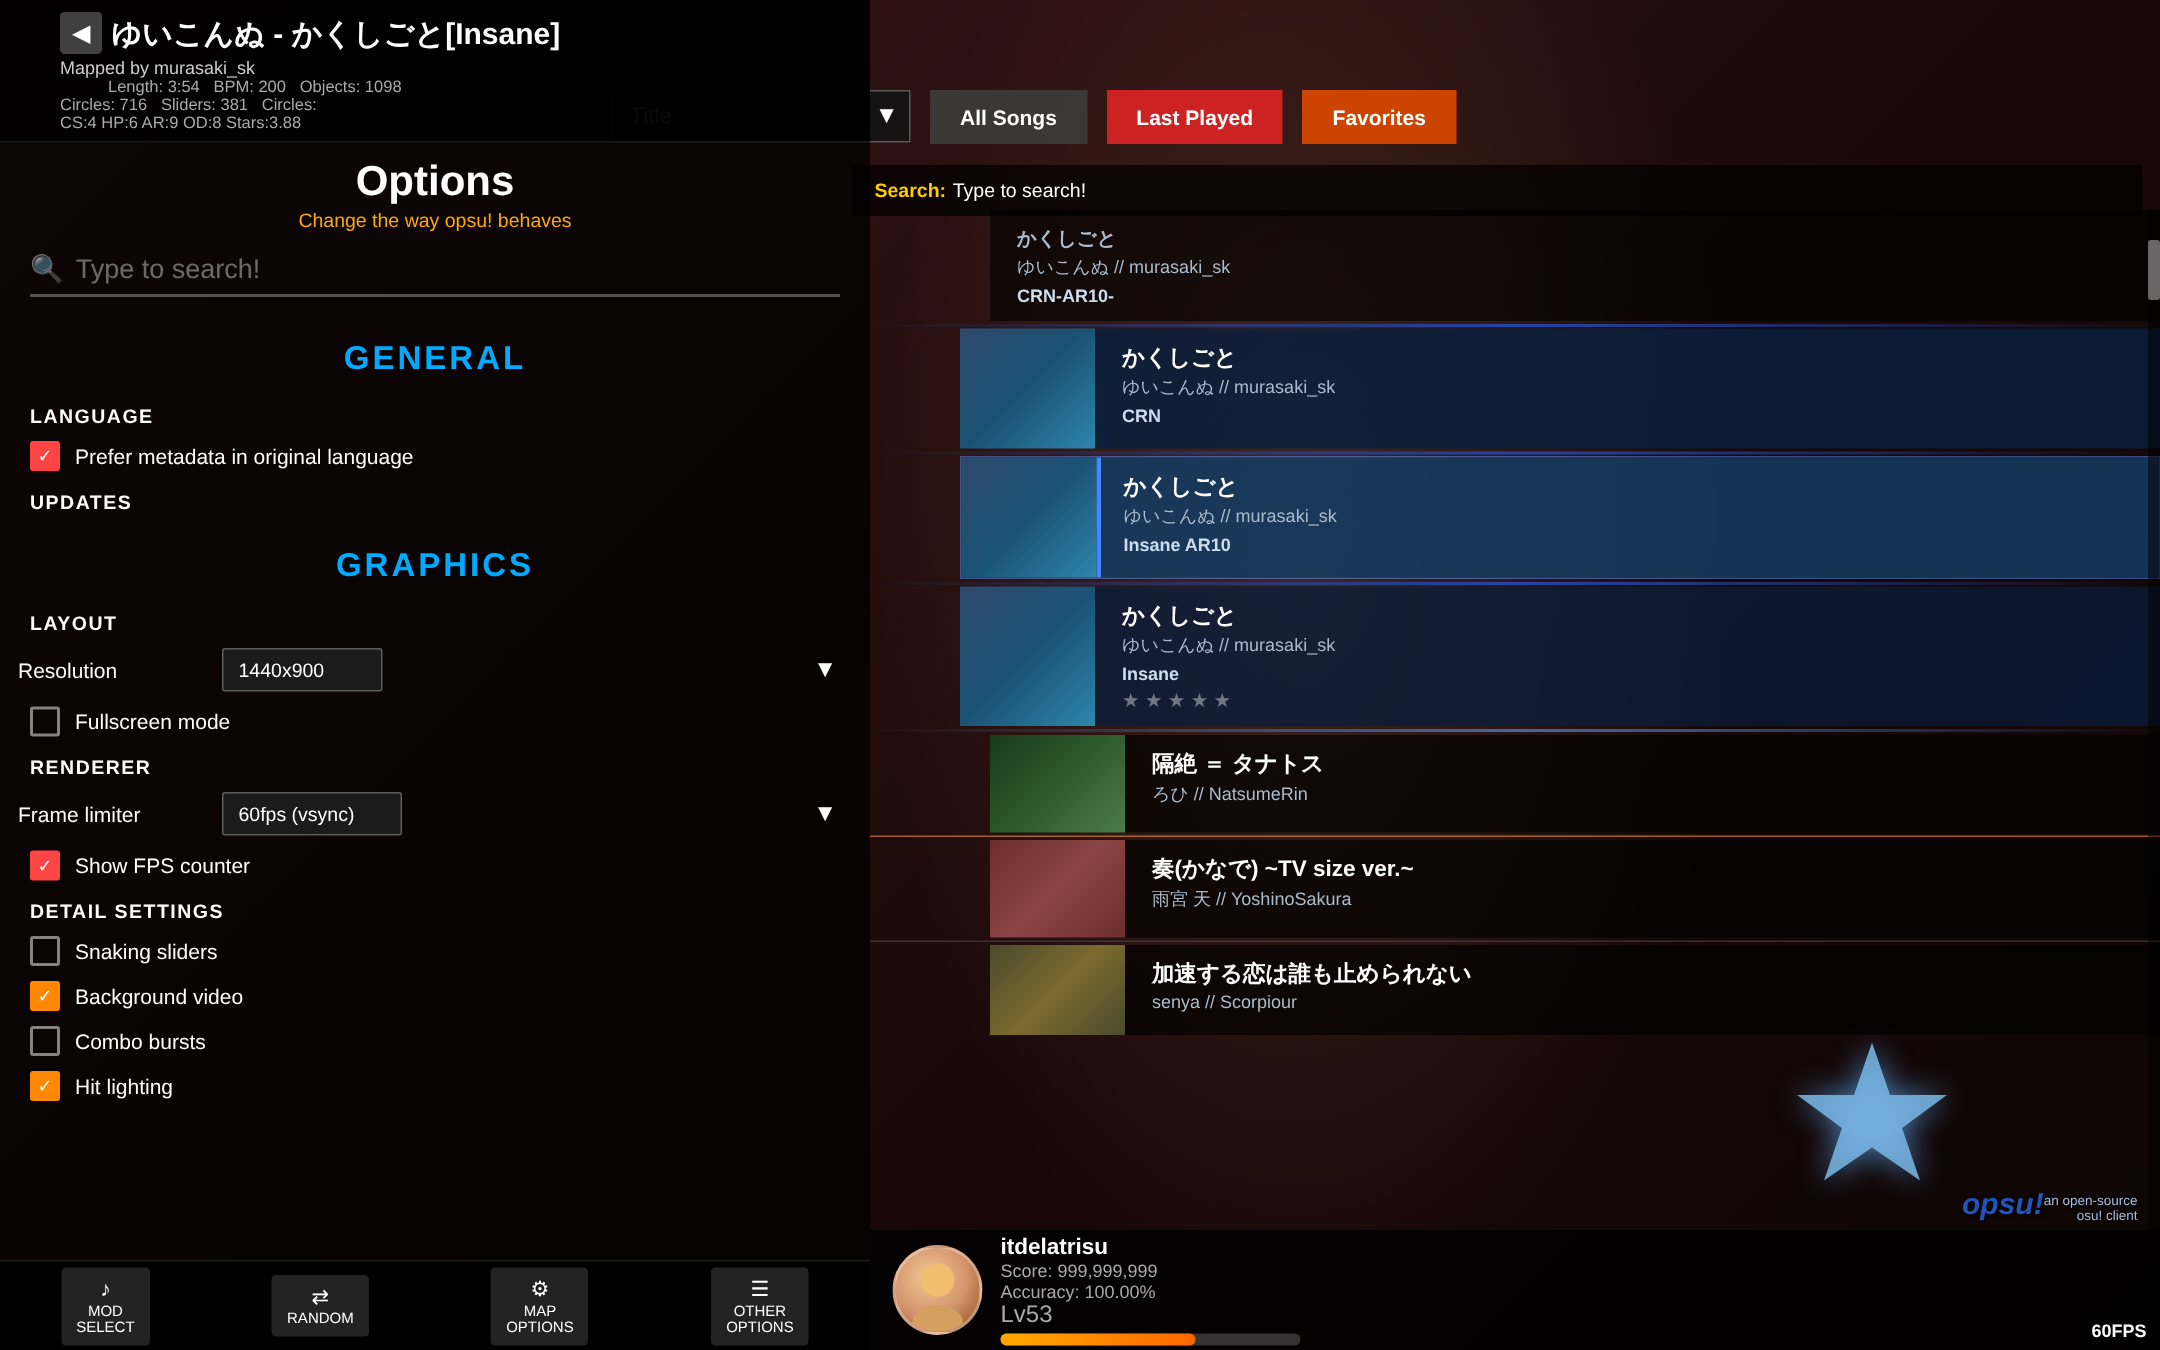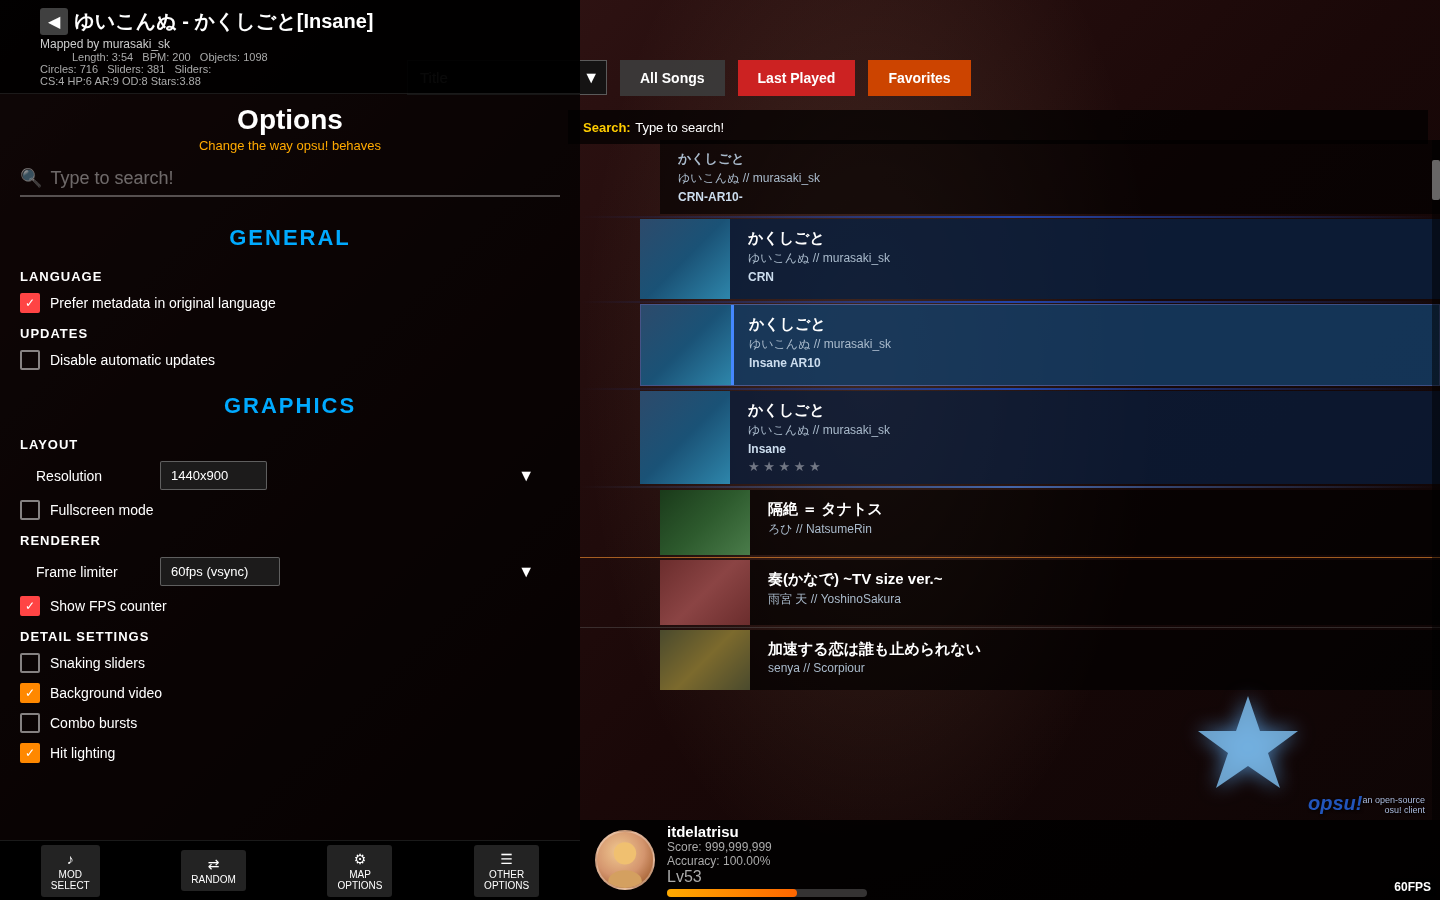--- a/index.html
+++ b/index.html
@@ -166,22 +166,22 @@
     }
     .checkbox-label {
       color: white;
       font-size: 14px;
     }
 
     
     .dropdown-row {
       display: flex;
       align-items: center;
-      padding: 5px 36px;
-      gap: 14px;
+      padding: 5px 12px;
+      gap: 26px;
     }
     .dropdown-label {
       color: white;
       font-size: 14px;
       min-width: 110px;
     }
     .dropdown-select {
       flex: 1;
       background: rgba(30,30,30,0.9);
       border: 1px solid rgba(255,255,255,0.3);
@@ -513,21 +513,21 @@
     </div>
     <div class="song-meta">Mapped by murasaki_sk</div>
     <div class="song-meta-2">
       <span>Length: 3:54</span>&nbsp;&nbsp;
       <span>BPM: 200</span>&nbsp;&nbsp;
       <span>Objects: 1098</span>
     </div>
     <div class="song-stats">
       <span>Circles: 716</span>&nbsp;&nbsp;
       <span>Sliders: 381</span>&nbsp;&nbsp;
-      <span>Sliders:</span>
+      <span>Circles:</span>
     </div>
     <div class="song-stats">CS:4 HP:6 AR:9 OD:8 Stars:3.88</div>
   </div>
 
   <div class="options-title-area">
     <div class="options-title">Options</div>
     <div class="options-subtitle">Change the way opsu! behaves</div>
   </div>
 
   <div class="search-box">
@@ -539,24 +539,20 @@
 
   <div class="setting-group-label">LANGUAGE</div>
   <div class="setting-row">
     <div class="checkbox checked">
       <span style="color:white;font-size:12px;">✓</span>
     </div>
     <span class="checkbox-label">Prefer metadata in original language</span>
   </div>
 
   <div class="setting-group-label">UPDATES</div>
-  <div class="setting-row">
-    <div class="checkbox"></div>
-    <span class="checkbox-label">Disable automatic updates</span>
-  </div>
 
   <div class="section-header graphics">GRAPHICS</div>
 
   <div class="setting-group-label">LAYOUT</div>
 
   <div class="dropdown-row">
     <span class="dropdown-label">Resolution</span>
     <div class="dropdown-wrapper">
       <select class="dropdown-select">
         <option>1440x900</option>

